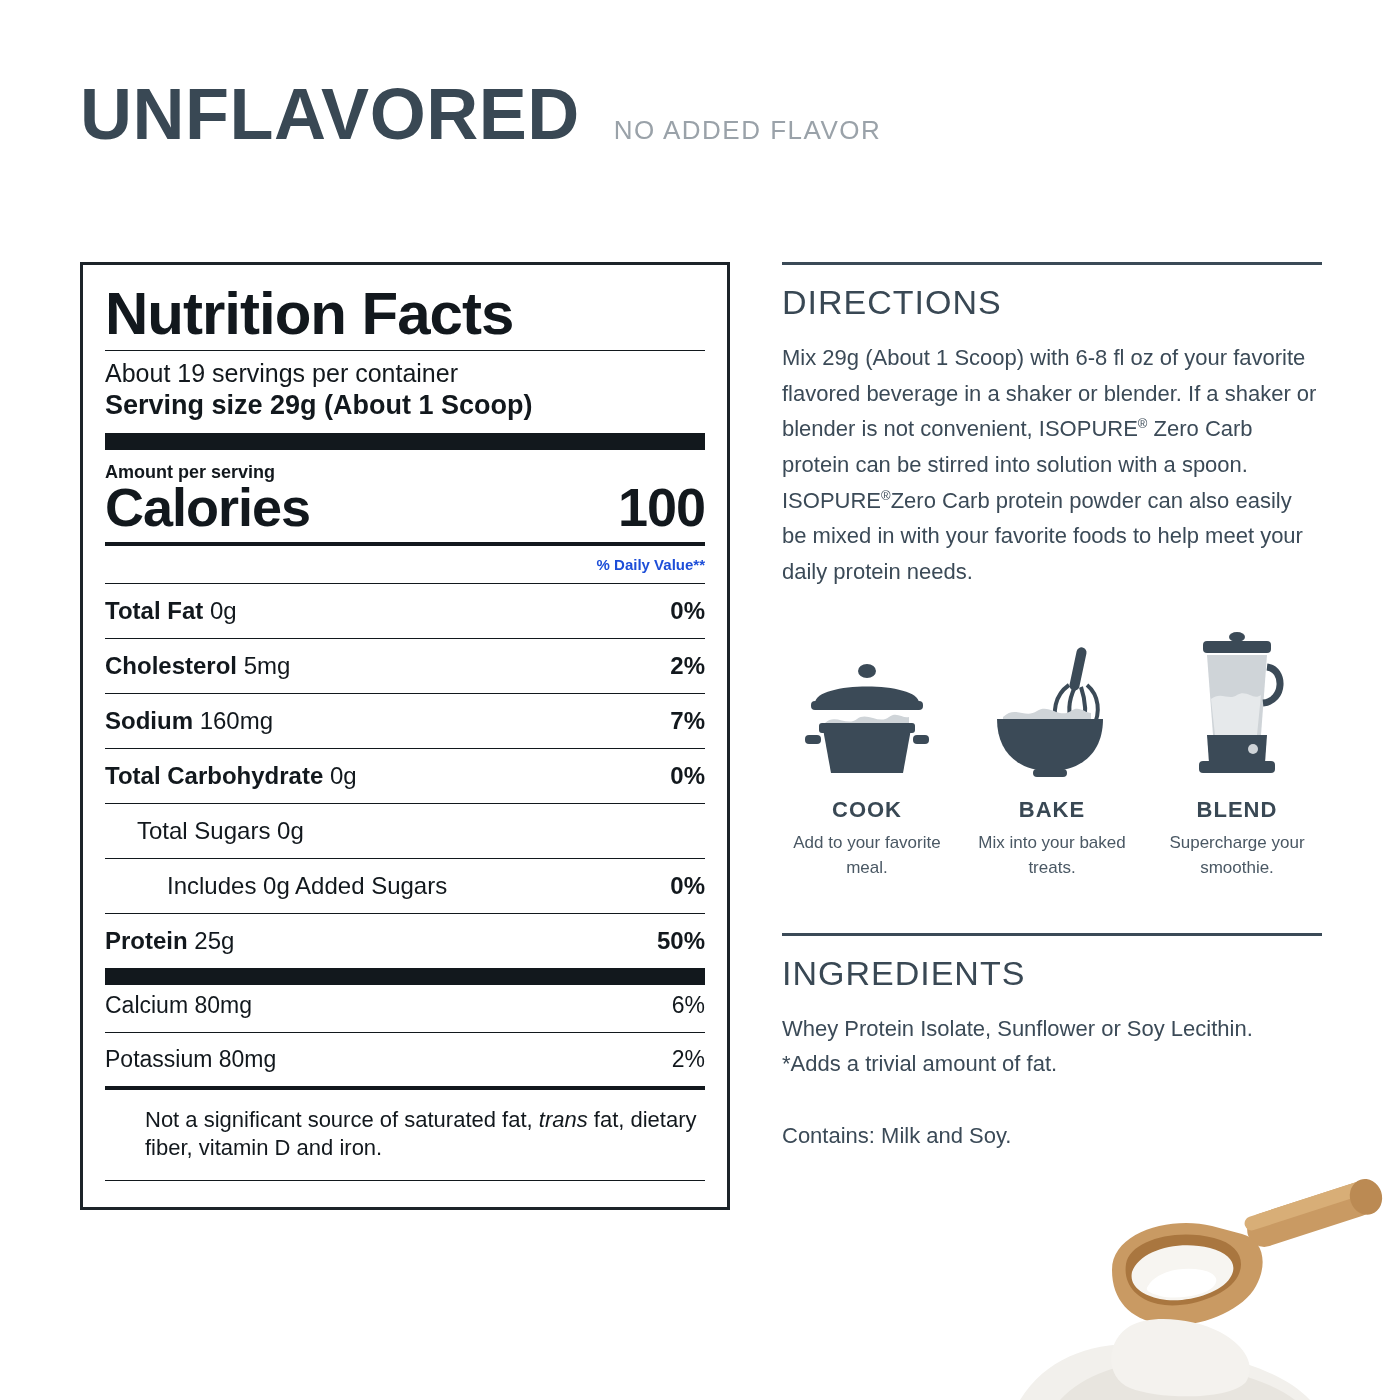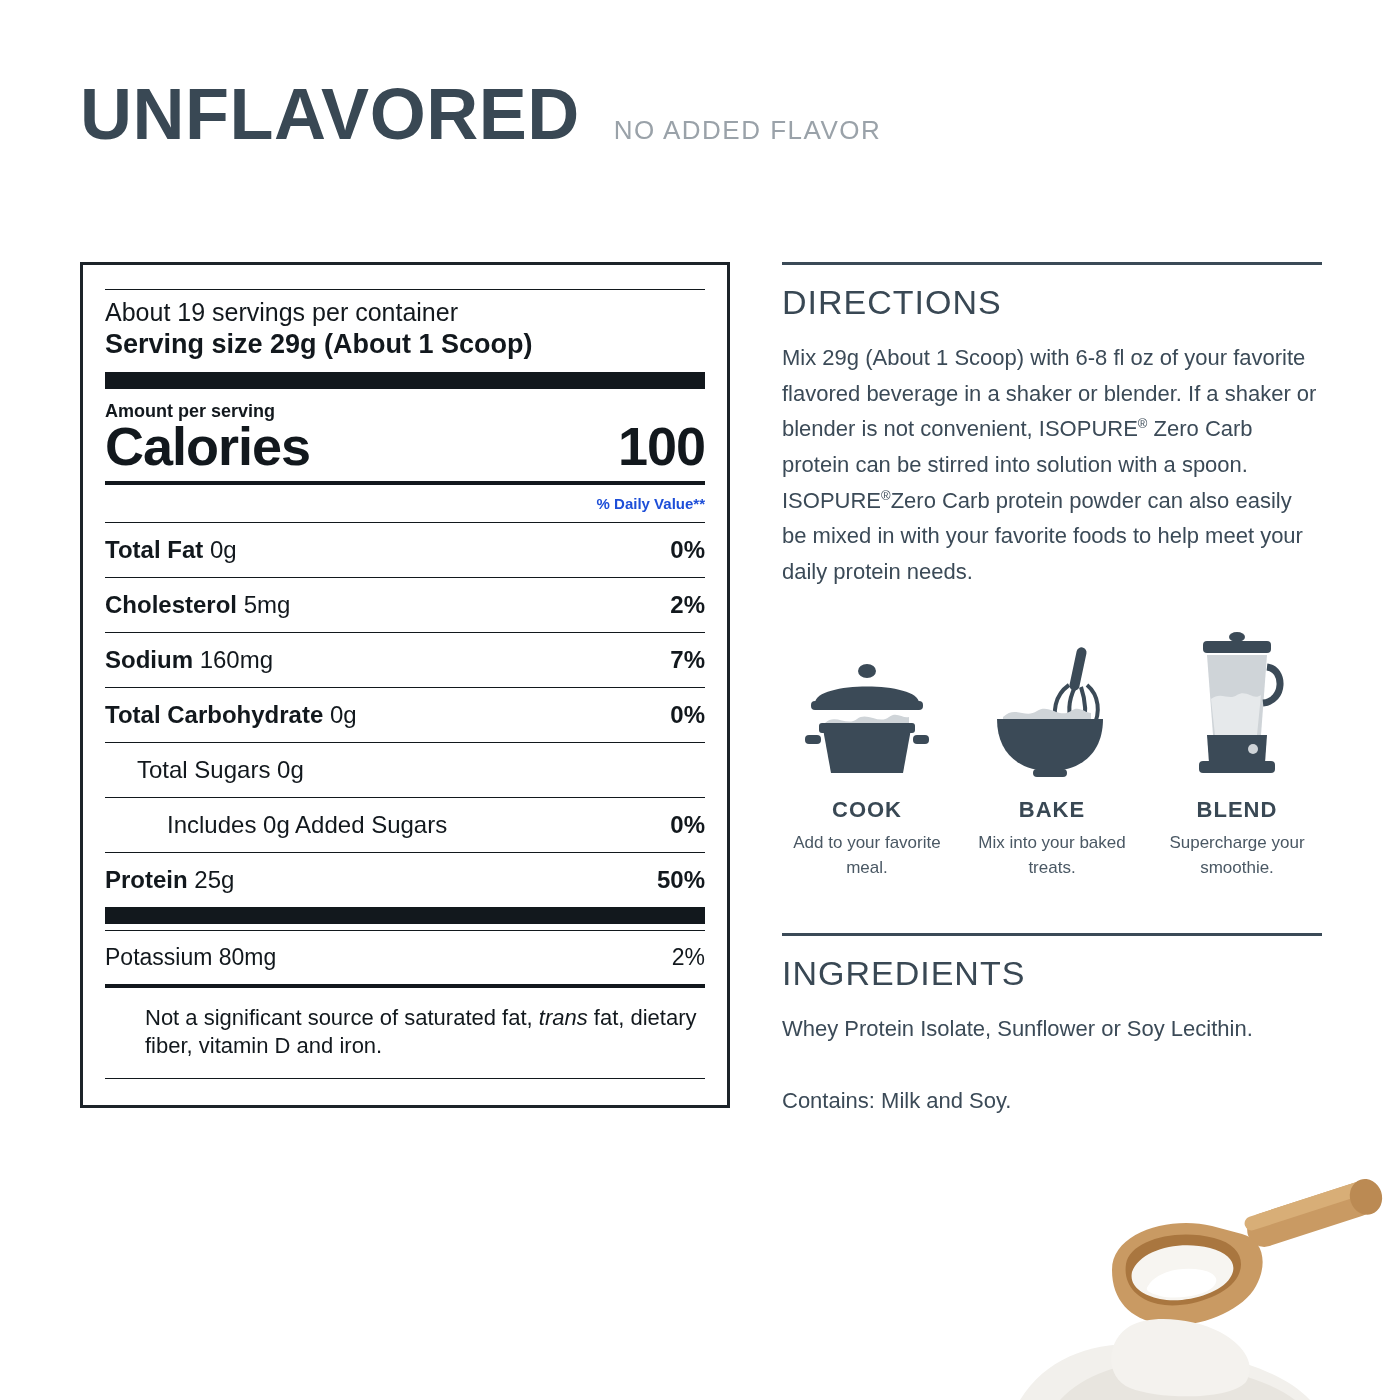--- a/index.html
+++ b/index.html
@@ -215,20 +215,21 @@
 </head>
 <body>
 
 <div class="header">
   <div class="flavor-title">UNFLAVORED</div>
   <div class="flavor-sub">NO ADDED FLAVOR</div>
 </div>
 
 <div class="nutrition-panel">
 
+  <div class="nf-title">Nutrition Facts</div>
   <div class="rule-thin"></div>
 
   <div class="servings">About 19 servings per container</div>
   <div class="serving-size">Serving size   29g (About 1 Scoop)</div>
 
   <div class="rule-thick"></div>
 
   <div class="amount-per">Amount per serving</div>
 
   <div class="calories-row">
@@ -283,20 +284,24 @@
   <div class="rule-thin"></div>
 
   <div class="nrow">
     <div class="nm"><b>Protein</b>
       <span>25g</span></div>
     <div class="pct">50%</div>
   </div>
 
   <div class="rule-thick2"></div>
 
+  <div class="nrow vit">
+    <div class="nm">Calcium 80mg</div>
+    <div class="pct">6%</div>
+  </div>
   <div class="rule-thin"></div>
   <div class="nrow vit">
     <div class="nm">Potassium 80mg</div>
     <div class="pct">2%</div>
   </div>
 
   <div class="rule-med"></div>
 
   <div class="footnote">
     <span>Not a significant source of saturated fat, </span><i>trans</i><span> fat, dietary fiber, vitamin D and iron.</span>
@@ -378,20 +383,21 @@
       </div>
       <div class="icon-caption">BLEND</div>
       <div class="icon-desc">Supercharge your smoothie.</div>
     </div>
   </div>
 
   <div class="ingredients-block">
     <div class="section-rule"></div>
     <div class="section-title">INGREDIENTS</div>
     <div class="ing-text">Whey Protein Isolate, Sunflower or Soy Lecithin.</div>
+    <div class="ing-text">*Adds a trivial amount of fat.</div>
     <div class="ing-contains">Contains: Milk and Soy.</div>
   </div>
 </div>
 
 <div class="scoop">
   <svg width="420" height="300" viewBox="0 0 420 300" aria-hidden="true">
 
     <path d="M40 300 C70 250 130 238 185 246 C240 254 300 268 330 300 Z" fill="#f2f0ec"></path>
     <path d="M80 300 C110 268 160 258 205 264 C255 270 295 284 315 300 Z" fill="#e8e5df"></path>
 

